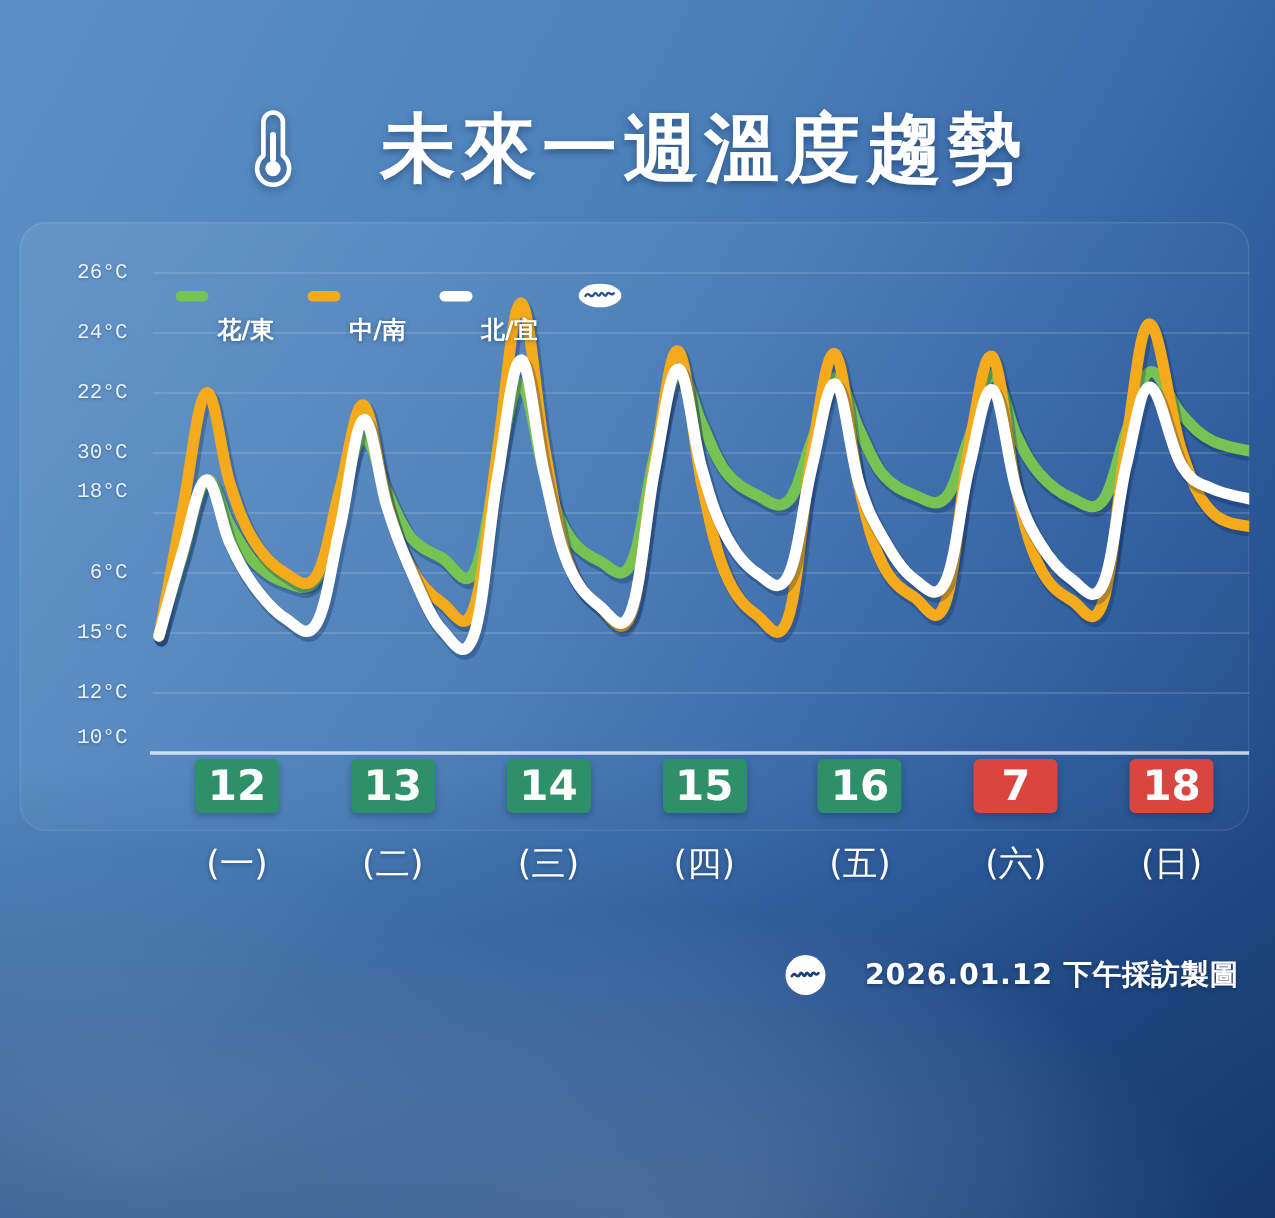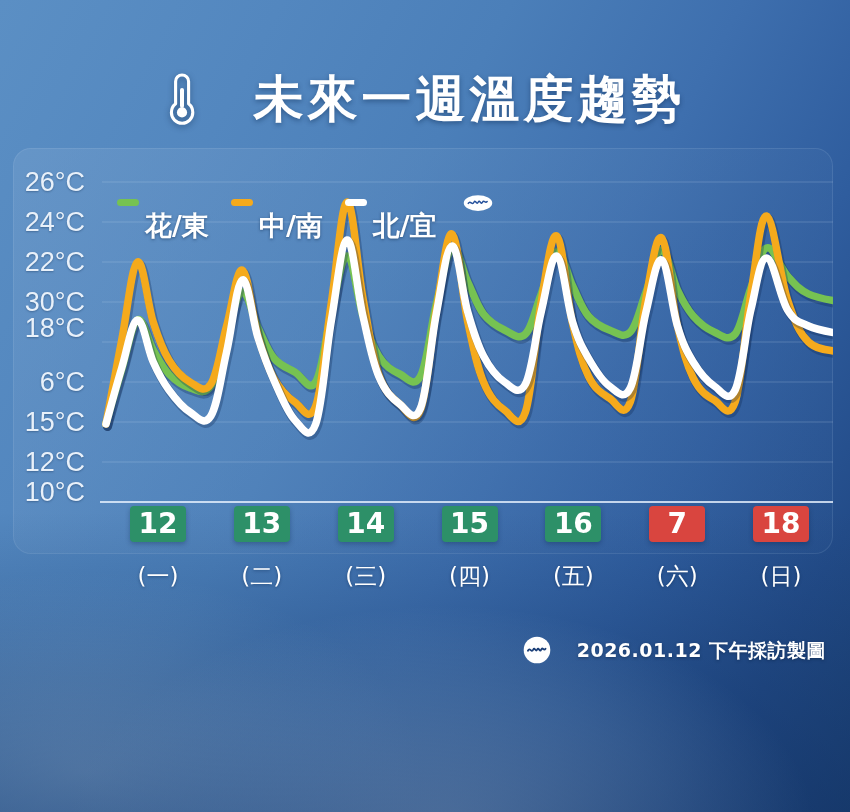--- a/index.html
+++ b/index.html
@@ -51,34 +51,34 @@
 
   
   .legend {
     position: absolute; left: 104px; top: 18px;
     display: flex; align-items: center; gap: 22px;
     z-index: 4;
   }
   .legend-item { display: flex; align-items: center; gap: 6px; }
   .swatch { width: 22px; height: 7px; border-radius: 4px; display: block; }
   .legend-label {
-    font-size: 27px; font-weight: bold; color: #fff; line-height: 1;
+    font-size: 16px; font-weight: bold; color: #fff; line-height: 1;
     text-shadow: 0 1px 3px rgba(10,35,70,.5);
     font-family: "DejaVu Sans", "Liberation Sans", sans-serif;
     margin-top: 46px;
   }
   .legend-logo { width: 30px; height: 18px; margin-left: 4px; }
 
   
   .yaxis { position: absolute; left: 0; top: 0; width: 80px; height: 100%; z-index: 3; }
   .ytick {
     position: absolute; right: 8px;
-    font-size: 27px; color: #e9f1fa; font-weight: normal;
+    font-size: 14px; color: #e9f1fa; font-weight: normal;
     line-height: 1; transform: translateY(-50%);
-    font-family: Liberation Sans, sans-serif;
+    font-family: Liberation Mono, monospace;
     text-shadow: 0 1px 2px rgba(10,35,70,.35);
     white-space: nowrap;
     text-align: center;
   }
 
   .plot { position: absolute; left: 0; top: 0; width: 820px; height: 406px; }
   .plot svg { display: block; width: 820px; height: 406px; }
 
   
   .dates {

